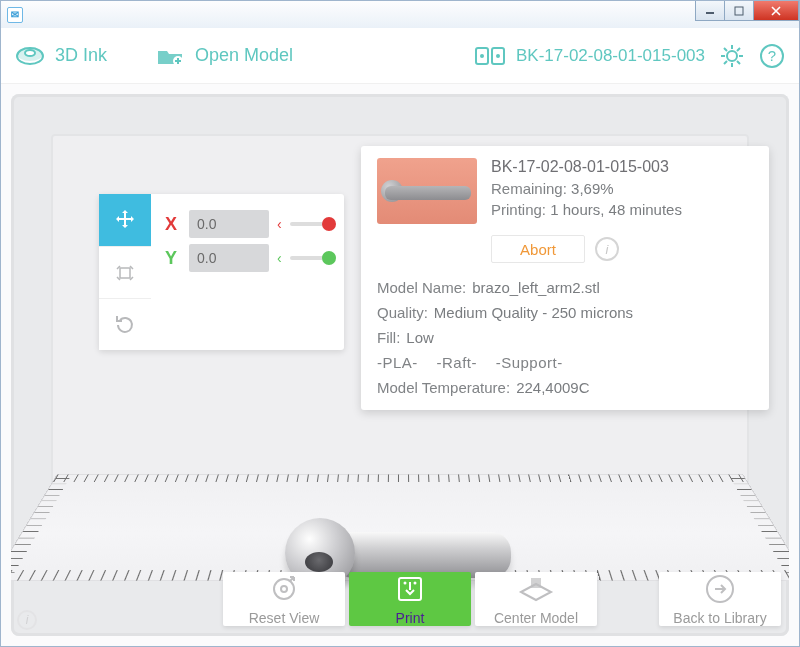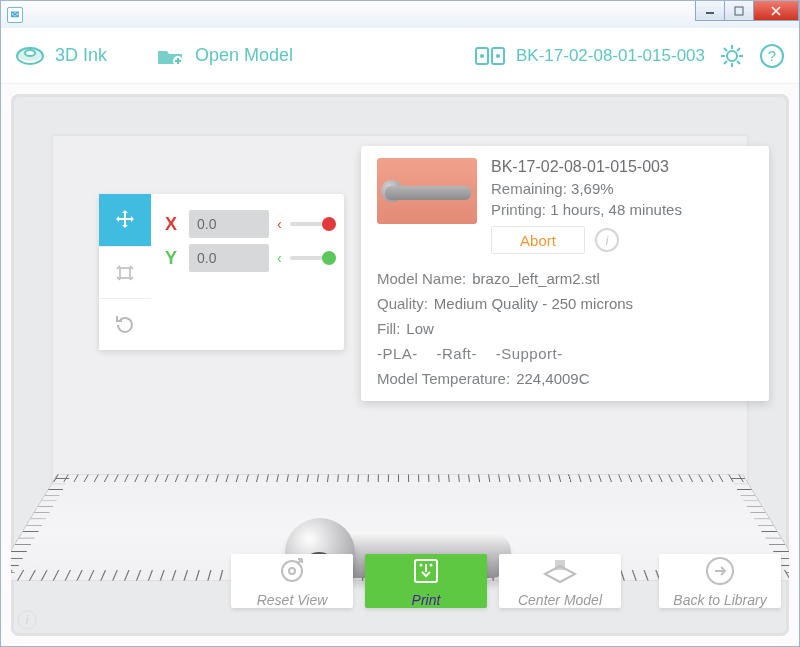--- a/index.html
+++ b/index.html
@@ -155,42 +155,41 @@
     content:""; position:absolute; left:8px; right:6px; top:28px; height:14px;
     background:linear-gradient(180deg,#b5b5b7,#8c8c90);
     border-radius:6px;
   }
   .thumb::before{
     content:""; position:absolute; left:4px; top:22px; width:22px; height:22px; border-radius:50%;
     background:radial-gradient(circle at 35% 30%,#d2d2d4,#8a8a8e);
   }
   .status-lines { display:flex; flex-direction:column; gap:4px; flex:1;}
   .status-title { color:#6f6f73; font-size:16px;}
-  .status-actions { display:flex; align-items:center; gap:10px; margin-top:4px;}
+  .status-actions { display:flex; align-items:center; gap:10px; margin-top:13px;}
   .abort-btn {
     min-width:94px; height:28px; border:1px solid #e7e7e7; border-radius:2px;
     display:flex; align-items:center; justify-content:center;
     color:var(--orange); font-size:15px; padding:0 10px;
   }
   .info-circ {
     width:24px; height:24px; border:2px solid #d5d5d5; border-radius:50%;
     display:flex; align-items:center; justify-content:center; color:#c8c8c8; font-style:italic; font-size:13px;
   }
   .status-body { margin-top:16px; display:flex; flex-direction:column; gap:8px;}
   .status-body .row { display:flex; gap:6px;}
   .lab { color:#808386;}
   .val { color:#7a7d80;}
   .tags-row { color:#808386; letter-spacing:0.5px;}
 
   
   .bottom-bar {
     position:absolute; left:0; right:0; bottom:10px; height:90px;
-    display:flex; gap:12px; padding:0 8px; align-items:center;
+    display:flex; gap:4px; padding:0 8px; align-items:flex-end;
     z-index:5;
-    font-style:italic;
   }
   .bottom-bar .gap-flex { flex:1; }
   .bottom-btn {
     width:122px; background:#fff;
     box-shadow:0 2px 4px rgba(0,0,0,0.1);
     display:flex; flex-direction:column; align-items:center; justify-content:center;
     color:var(--gray-light-text); font-size:15px; gap:4px;
     border-radius:2px;
   }
   .bottom-btn.green { background:var(--green); color:#4c1d95; }

